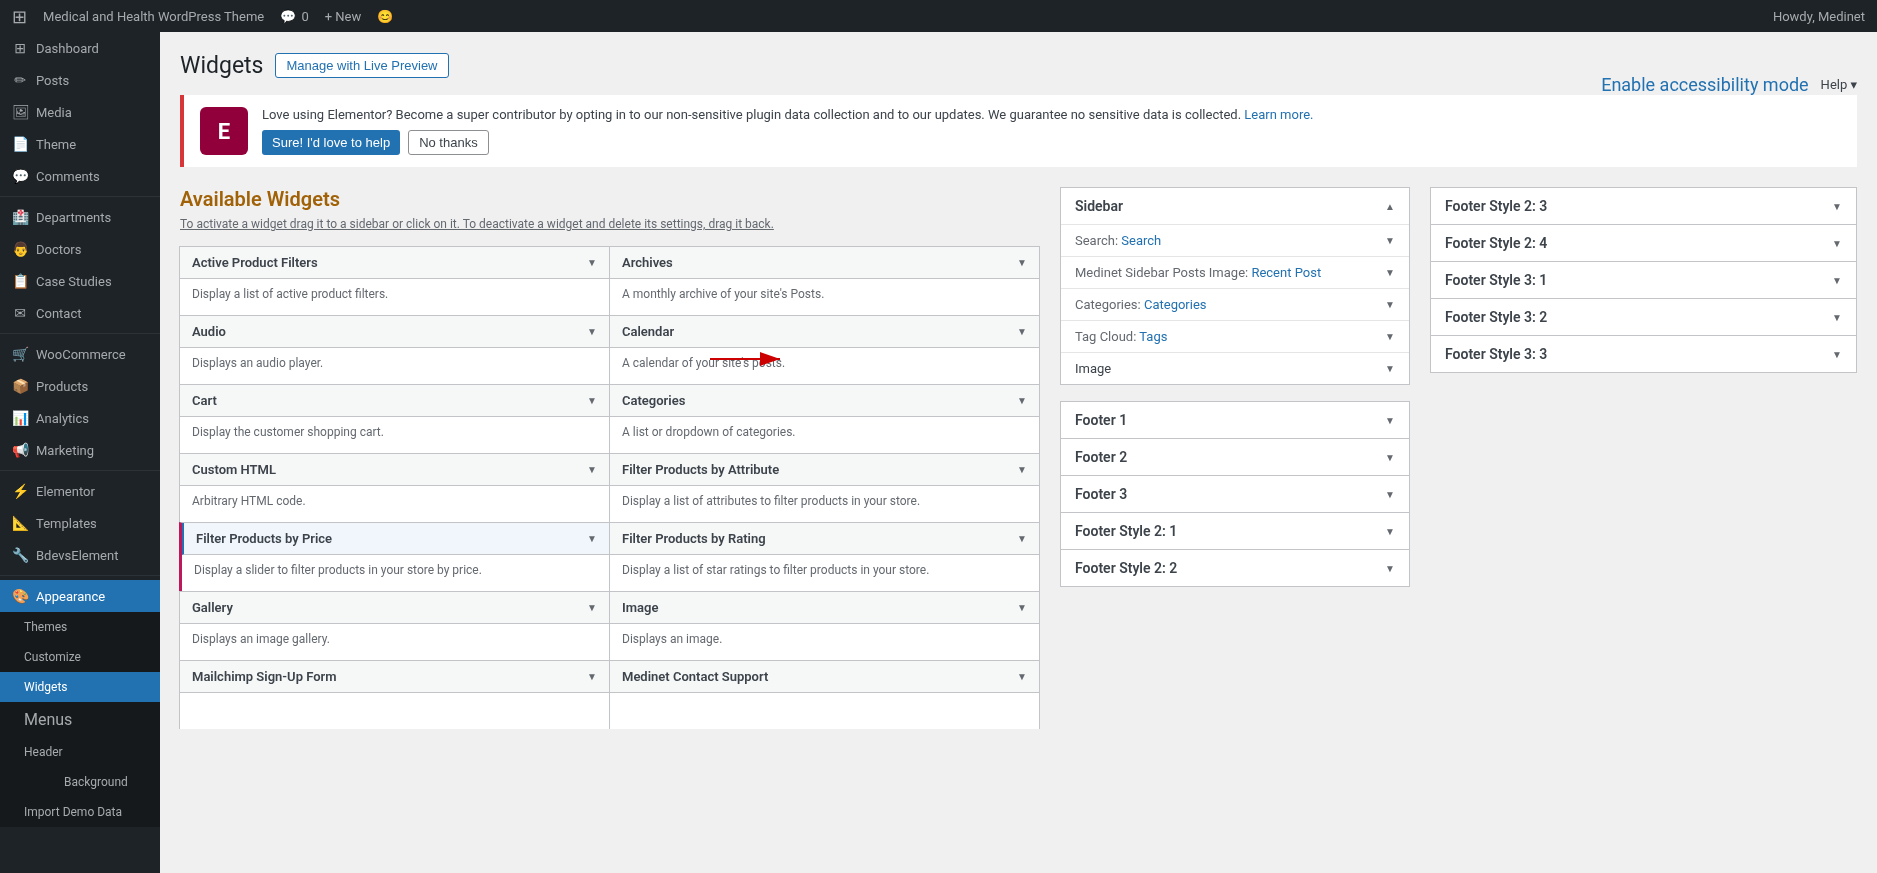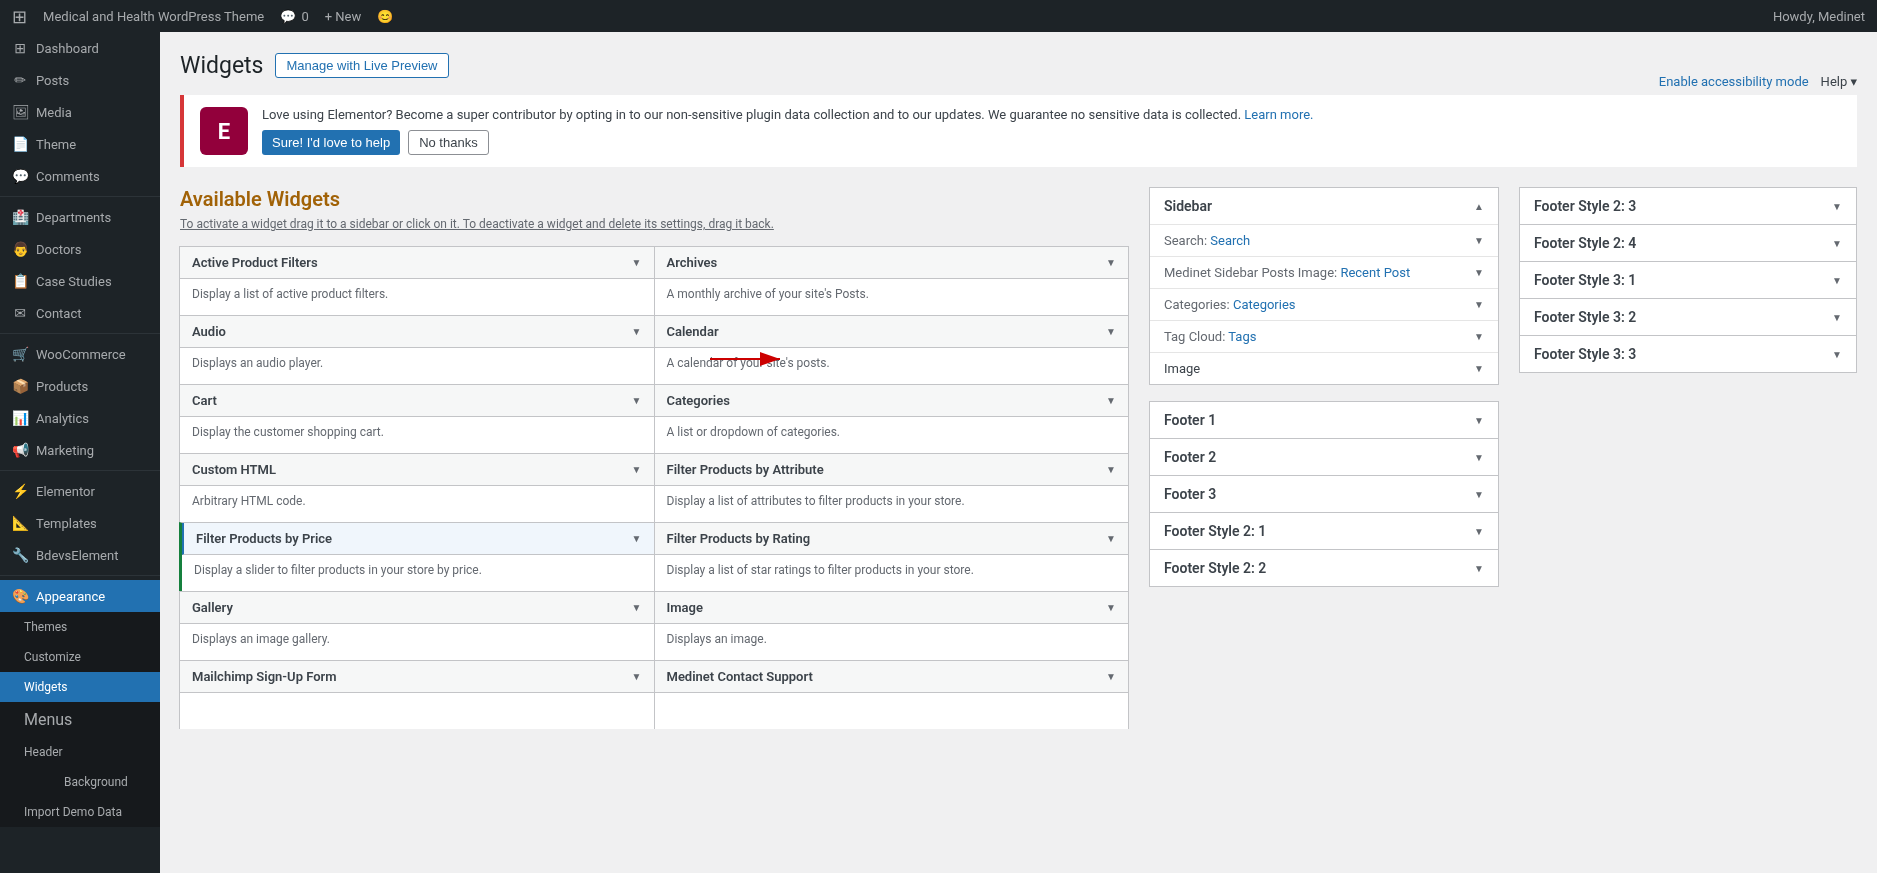--- a/index.html
+++ b/index.html
@@ -71,21 +71,21 @@
 
     
     .top-right-links {
       position: absolute;
       top: 42px;
       right: 20px;
       display: flex;
       align-items: center;
       gap: 12px;
     }
-    .top-right-links a { color: #2271b1; text-decoration: none; font-size: 13px; }
+    .top-right-links a { color: #2271b1; text-decoration: none; font-size: 18px; }
 
     
     .elementor-banner {
       background: #fff;
       border-left: 4px solid #d63638;
       padding: 12px 16px;
       margin-bottom: 20px;
       display: flex;
       align-items: center;
       gap: 14px;
@@ -413,21 +413,21 @@
             <div class="widget-item-desc">Arbitrary HTML code.</div>
           </div>
           <div class="widget-item">
             <div class="widget-item-header">
               <span>Filter Products by Attribute</span>
               <span class="chevron">▼</span>
             </div>
             <div class="widget-item-desc">Display a list of attributes to filter products in your store.</div>
           </div>
 
-          <div class="widget-item highlighted" style="border-left:3px solid #15803d;">
+          <div class="widget-item highlighted" style="border-left:3px solid #be185d;">
             <div class="widget-item-header" style="background:#f0f6fc;">
               <span>Filter Products by Price</span>
               <span class="chevron">▼</span>
             </div>
             <div class="widget-item-desc">Display a slider to filter products in your store by price.</div>
           </div>
           <div class="widget-item">
             <div class="widget-item-header">
               <span>Filter Products by Rating</span>
               <span class="chevron">▼</span>
@@ -537,21 +537,21 @@
           </div>
           <div class="footer-panel">
             <div class="footer-panel-header">
               <span>Footer Style 2: 2</span>
               <span class="chevron">▼</span>
             </div>
           </div>
         </div>
       </div>
 
-      <div style="display:flex; flex-direction:column; gap:0; width:338px; flex-shrink:0;">
+      <div style="display:flex; flex-direction:column; gap:0; width:427px; flex-shrink:0;">
         <div class="footer-panel">
           <div class="footer-panel-header">
             <span>Footer Style 2: 3</span>
             <span class="chevron">▼</span>
           </div>
         </div>
         <div class="footer-panel">
           <div class="footer-panel-header">
             <span>Footer Style 2: 4</span>
             <span class="chevron">▼</span>

